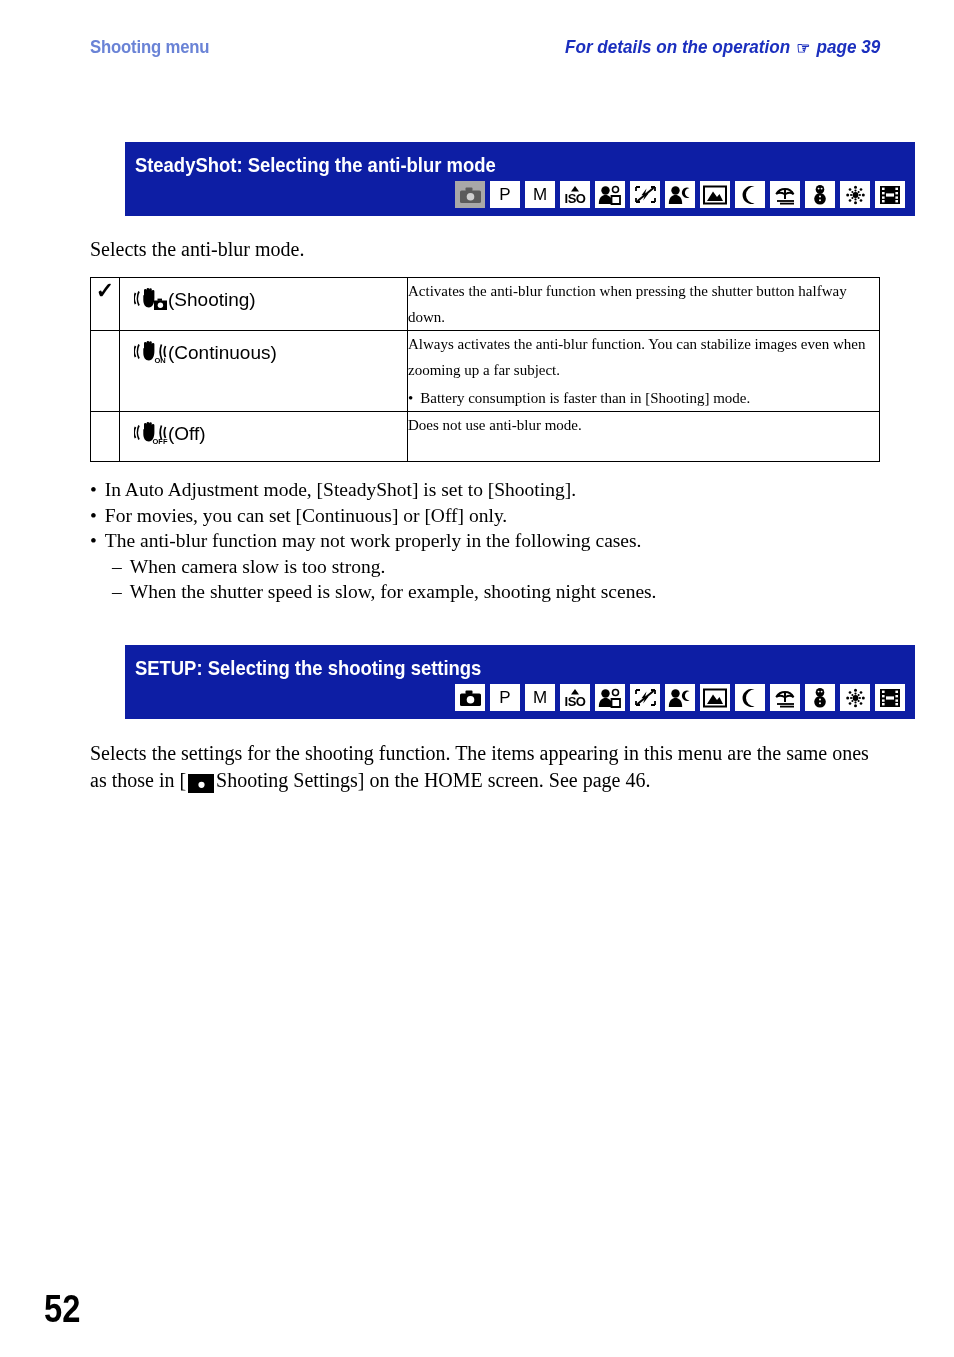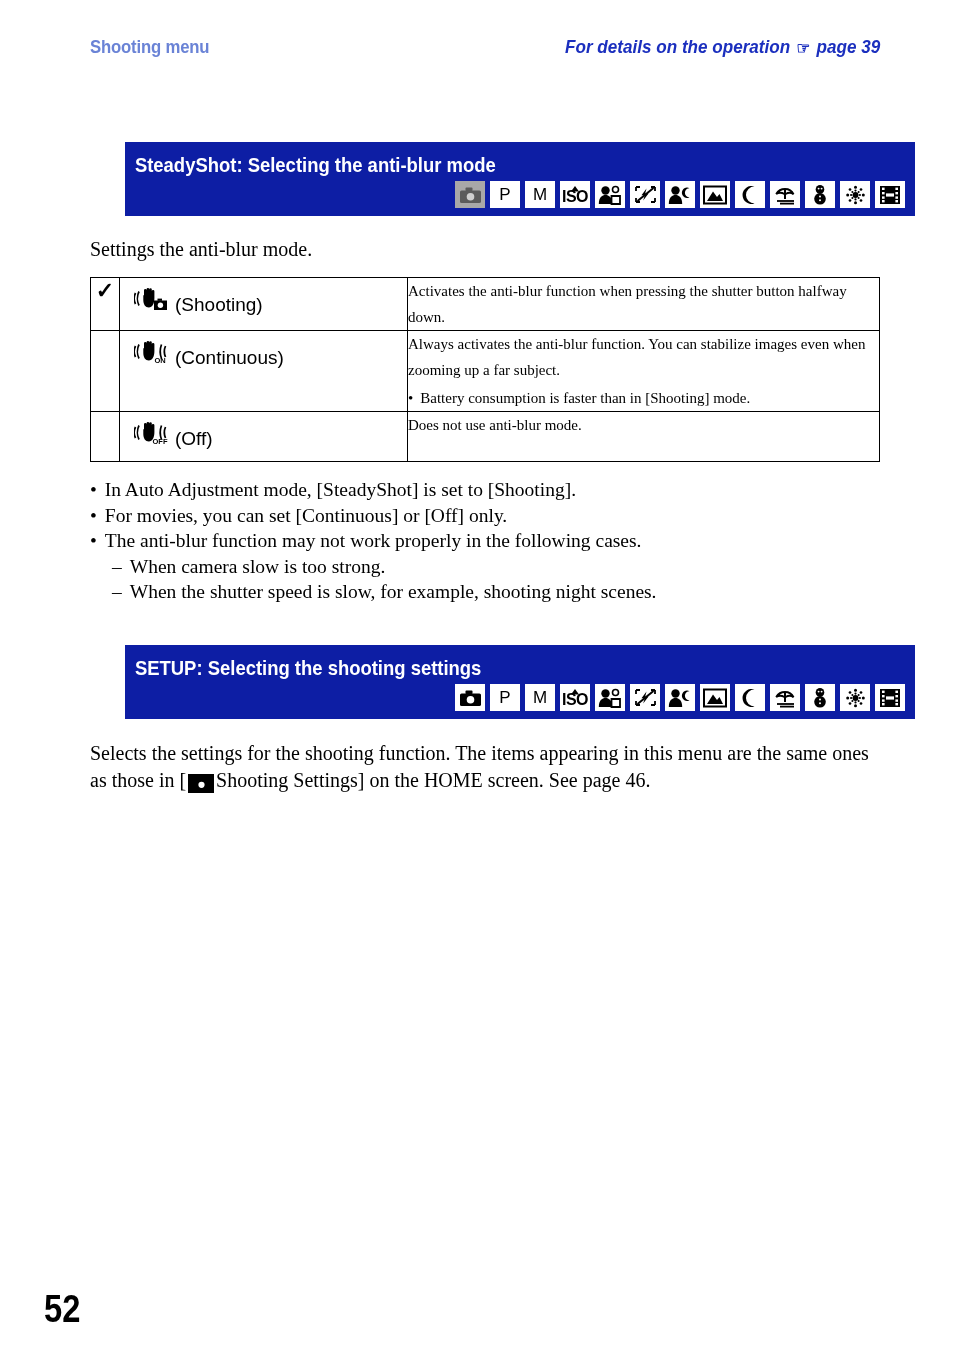--- a/index.html
+++ b/index.html
@@ -101,21 +101,21 @@
     overflow: hidden;
   }
   .mode-ico.inactive {
     background: #a8a8a8;
   }
   .mode-ico.inactive svg { opacity: 0.45; }
   .mode-ico svg { display: block; }
   .mode-ico .iso-txt {
     font-family: "Liberation Sans", sans-serif;
     font-weight: bold;
-    font-size: 16px;
+    font-size: 13px;
     letter-spacing: -0.5px;
   }
 
   
   .body-text {
     position: absolute;
     font-family: "Liberation Serif", "DejaVu Serif", serif;
     font-size: 20px;
     line-height: 27px;
     color: #000;
@@ -140,22 +140,21 @@
     text-align: center;
     padding-top: 10px;
   }
   .cell-name {
     padding: 9px 6px 9px 14px;
     font-family: "Liberation Sans", "DejaVu Sans", sans-serif;
     font-size: 19px;
     line-height: 26px;
     white-space: nowrap;
     display: flex;
-    align-items: flex-end;
-    gap: 7px;
+    align-items: flex-start;
   }
   .cell-desc {
     padding: 8px 10px 9px 12px;
     font-family: "Liberation Serif", "DejaVu Serif", serif;
     font-size: 15px;
     line-height: 26px;
   }
   .cell-desc .sub-bullet {
     display: flex;
     gap: 7px;
@@ -348,21 +347,21 @@
             <rect x="16.4" y="7" width="2.6" height="2.4"></rect>
           <rect x="16.4" y="11.4" width="2.6" height="2.4"></rect>
             <rect x="16.4" y="15" width="2.6" height="2.4"></rect>
           <rect x="7" y="8.4" width="8" height="3.2"></rect>
         </g>
       </svg>
     </div>
   </div>
 </div>
 
-<div class="body-text" style="top:236px; left:90px; width:790px;">Settings the anti-blur mode.</div>
+<div class="body-text" style="top:236px; left:90px; width:790px;">Selects the anti-blur mode.</div>
 
 <table class="opt-table" style="top:277px;">
   <tbody>
     <tr>
       <td class="col-check cell-check">
         <span style="font-size:22px;font-weight:bold;">✓</span>
       </td>
       <td class="col-name">
         <div class="cell-name">
           <span>

